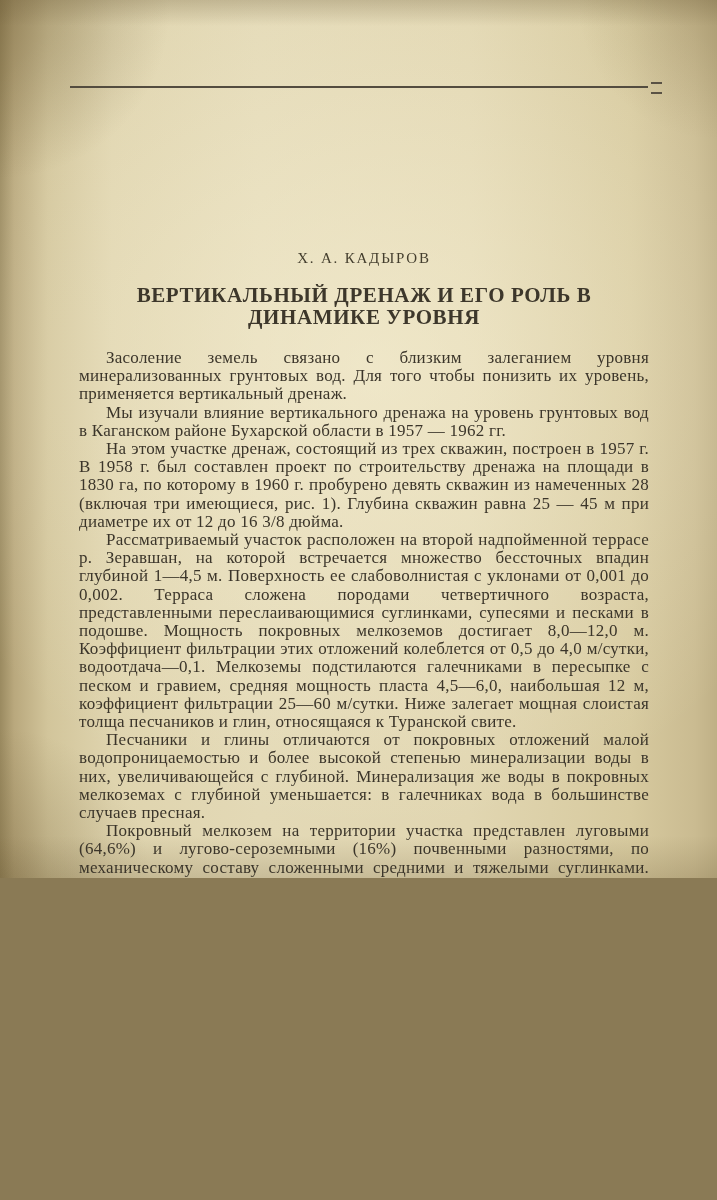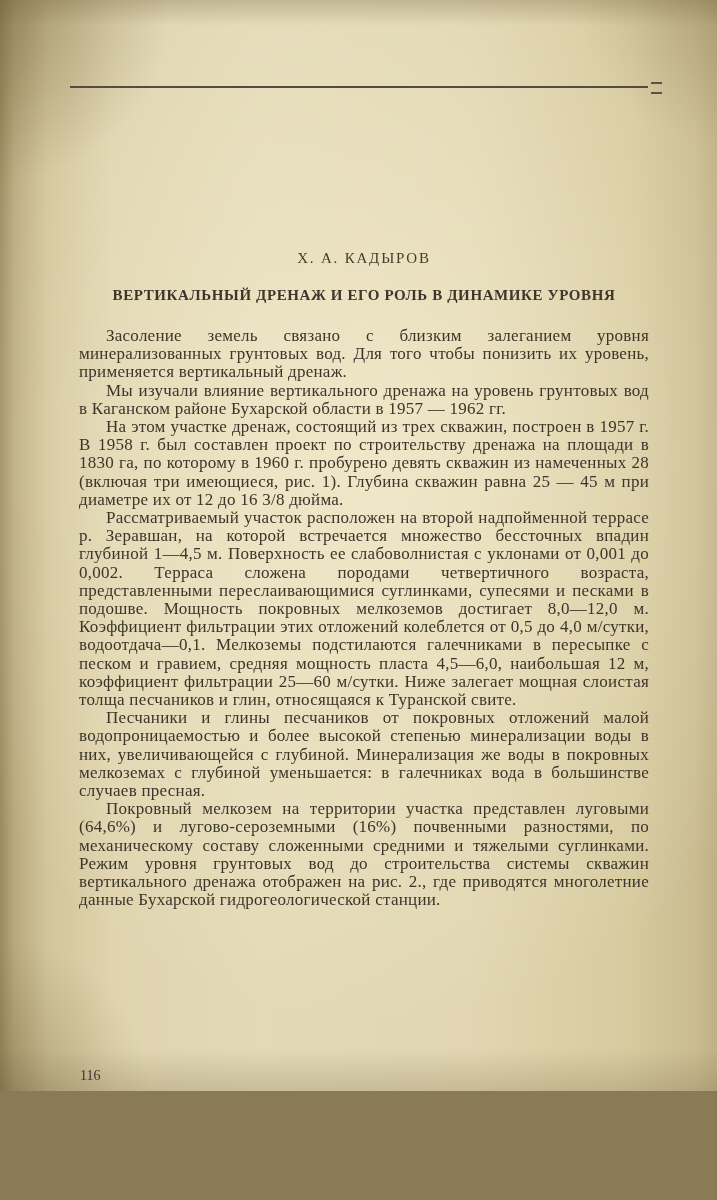--- a/index.html
+++ b/index.html
@@ -1,20 +1,20 @@
 <!DOCTYPE html>
 <html lang="ru"><head>
 <meta charset="utf-8">
 <style>
   html, body { margin: 0; padding: 0; background: #8a7a55; }
 
   .page {
     position: relative;
     width: 717px;
-    height: 1091px;
+    height: 878px;
     overflow: hidden;
     font-family: "Liberation Serif", "DejaVu Serif", serif;
     color: #3b352a;
     background:
       linear-gradient(180deg, rgba(105,88,52,0.28) 0px, rgba(105,88,52,0) 26px),
       linear-gradient(0deg, rgba(105,88,52,0.22) 0px, rgba(105,88,52,0) 42px),
       radial-gradient(circle at 0% 1%, rgba(104,86,48,0.40), rgba(104,86,48,0) 170px),
       radial-gradient(circle at 0% 100%, rgba(104,86,48,0.30), rgba(104,86,48,0) 150px),
       radial-gradient(circle at 100% 0%, rgba(104,86,48,0.22), rgba(104,86,48,0) 140px),
       radial-gradient(ellipse 90% 70% at 52% 42%, rgba(252,246,221,0.50), rgba(252,246,221,0) 75%),
@@ -47,21 +47,21 @@
     margin: 0 0 17px 0;
     text-align: center;
     font-size: 15px;
     letter-spacing: 1.8px;
     color: #443e2e;
   }
 
   .title {
     margin: 0 0 21px 0;
     text-align: center;
-    font-size: 15px;
+    font-size: 21px;
     font-weight: bold;
     line-height: 22px;
     letter-spacing: 0.6px;
     color: #3d372b;
   }
   .title .title-line { display: block; }
 
   .para {
     margin: 0;
     text-align: justify;
@@ -100,21 +100,21 @@
     <div class="author">Х. А. КАДЫРОВ</div>
 
     <h1 class="title">
       <span class="title-line">ВЕРТИКАЛЬНЫЙ ДРЕНАЖ И ЕГО РОЛЬ В ДИНАМИКЕ УРОВНЯ</span>
     </h1>
 
     <p class="para">Засоление земель связано с близким залеганием уровня минерализованных грунтовых вод. Для того чтобы понизить их уровень, применяется вертикальный дренаж.</p>
     <p class="para">Мы изучали влияние вертикального дренажа на уровень грунтовых вод в Каганском районе Бухарской области в 1957 — 1962 гг.</p>
     <p class="para">На этом участке дренаж, состоящий из трех скважин, построен в 1957 г. В 1958 г. был составлен проект по строительству дренажа на площади в 1830 га, по которому в 1960 г. пробурено девять скважин из намеченных 28 (включая три имеющиеся, рис. 1). Глубина скважин равна 25 — 45 м при диаметре их от 12 до 16 3/8 дюйма.</p>
     <p class="para">Рассматриваемый участок расположен на второй надпойменной террасе р. Зеравшан, на которой встречается множество бессточных впадин глубиной 1—4,5 м. Поверхность ее слабоволнистая с уклонами от 0,001 до 0,002. Терраса сложена породами четвертичного возраста, представленными переслаивающимися суглинками, супесями и песками в подошве. Мощность покровных мелкоземов достигает 8,0—12,0 м. Коэффициент фильтрации этих отложений колеблется от 0,5 до 4,0 м/сутки, водоотдача—0,1. Мелкоземы подстилаются галечниками в пересыпке с песком и гравием, средняя мощность пласта 4,5—6,0, наибольшая 12 м, коэффициент фильтрации 25—60 м/сутки. Ниже залегает мощная слоистая толща песчаников и глин, относящаяся к Туранской свите.</p>
-    <p class="para">Песчаники и глины песчаников от покровных отложений малой водопроницаемостью и более высокой степенью минерализации воды в них, увеличивающейся с глубиной. Минерализация же воды в покровных мелкоземах с глубиной уменьшается: в галечниках вода в большинстве случаев пресная.</p>
+    <p class="para">Песчаники и глины отличаются от покровных отложений малой водопроницаемостью и более высокой степенью минерализации воды в них, увеличивающейся с глубиной. Минерализация же воды в покровных мелкоземах с глубиной уменьшается: в галечниках вода в большинстве случаев пресная.</p>
     <p class="para">Покровный мелкозем на территории участка представлен луговыми (64,6%) и лугово-сероземными (16%) почвенными разностями, по механическому составу сложенными средними и тяжелыми суглинками. Режим уровня грунтовых вод до строительства системы скважин вертикального дренажа отображен на рис. 2., где приводятся многолетние данные Бухарской гидрогеологической станции.</p>
 
   </div>
 
   <div class="page-number">116</div>
 
   <div class="scan-edge-artifact"></div>
 
 </div>
 

